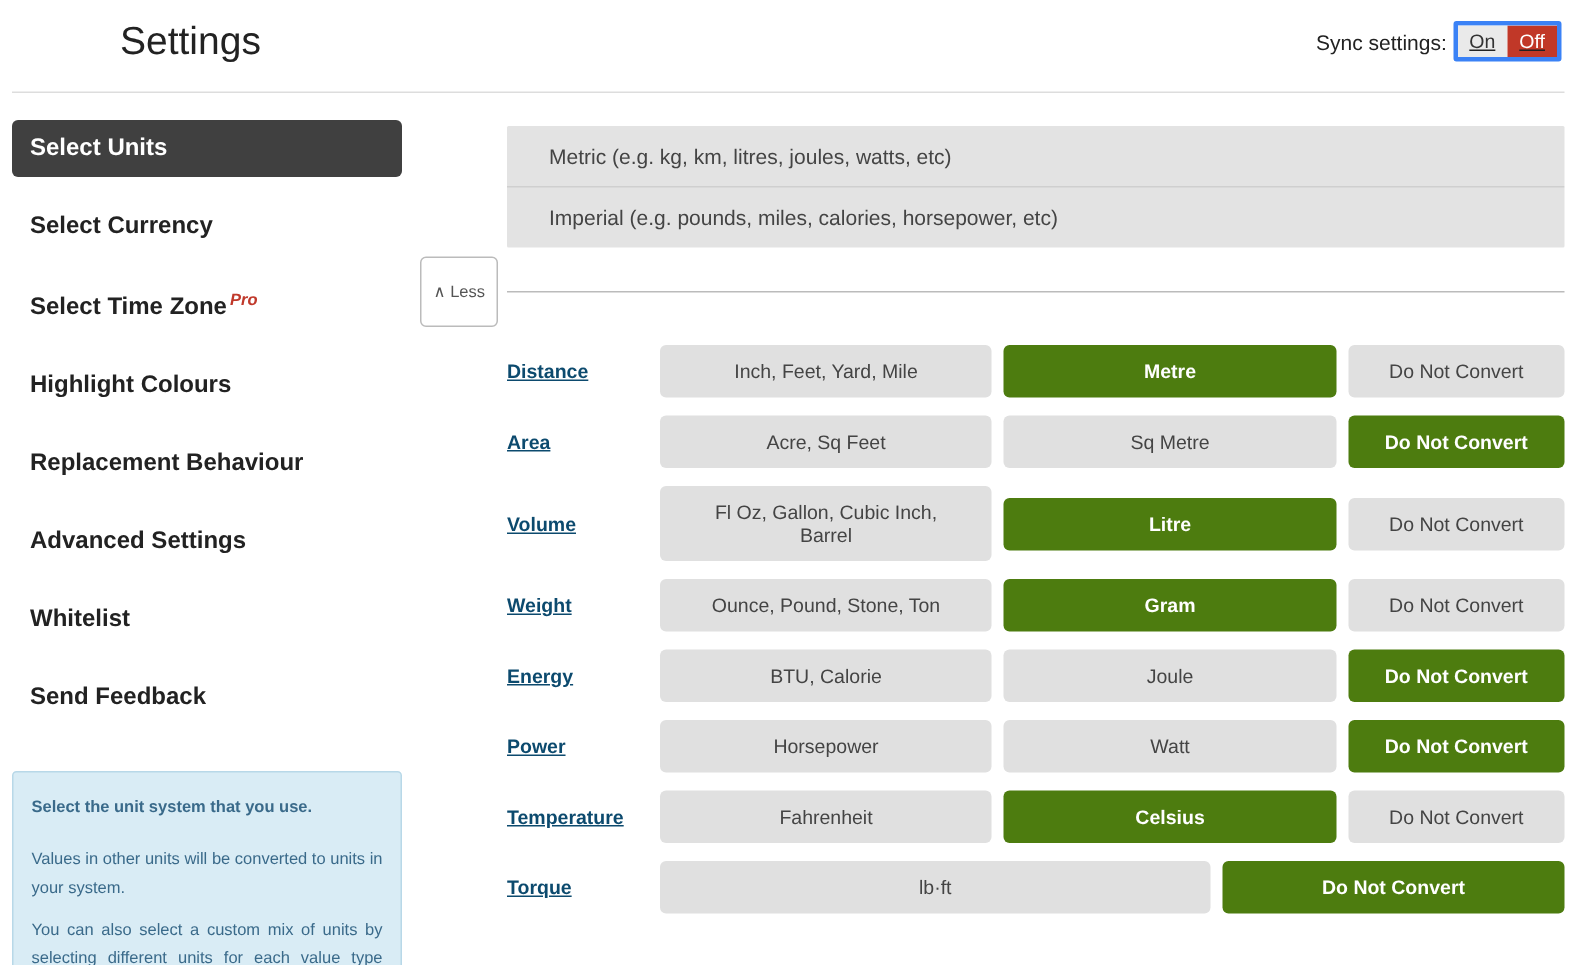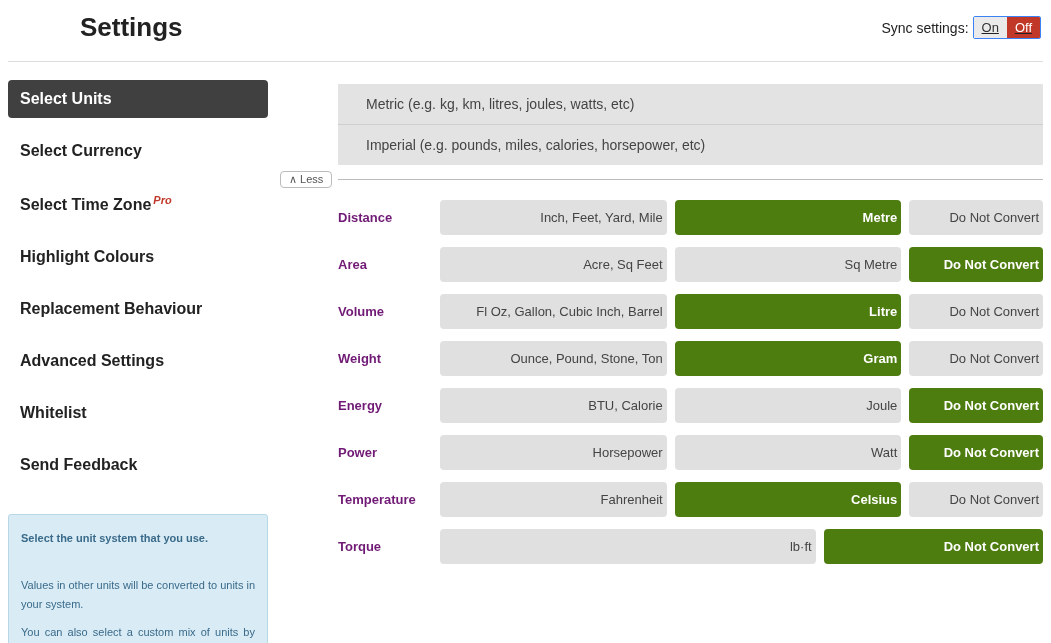--- a/index.html
+++ b/index.html
@@ -1,47 +1,47 @@
 <!DOCTYPE html>
 <html><head>
 <meta charset="utf-8">
 <style>
   * { box-sizing: border-box; margin: 0; padding: 0; }
   body { font-family: Arial, Helvetica, sans-serif; background: #fff; color: #222; width: 1051px; }
   .header { display: flex; justify-content: space-between; align-items: center; padding: 12px 10px 18px 10px; }
-  .title { font-size: 26px; font-weight: bold; margin-left: 70px; }
+  .title { font-size: 26px; font-weight: normal; margin-left: 70px; }
   .sync-wrap { display: flex; align-items: center; gap: 4px; font-size: 14px; }
-  .toggle { display: flex; border: 1px solid #3b82f6; border-radius: 2px; overflow: hidden; text-decoration: underline; }
+  .toggle { display: flex; border: 3px solid #3b82f6; border-radius: 2px; overflow: hidden; text-decoration: underline; }
   .toggle span { padding: 3px 8px; font-size: 13px; cursor: pointer; }
   .toggle .on { background: #eaeaea; color: #333; }
   .toggle .off { background: #c13828; color: #fff; }
   .hr-top { border: none; border-top: 1px solid #ddd; margin: 0 8px 18px 8px; }
 
   .main { display: flex; gap: 70px; padding: 0 8px; }
   .sidebar { width: 260px; flex-shrink: 0; }
   .nav-item { padding: 10px 12px; font-size: 16px; font-weight: bold; color: #222; border-radius: 4px; margin-bottom: 14px; cursor: pointer; }
   .nav-item.active { background: #404040; color: #fff; }
   .pro { color: #c0392b; font-size: 11px; font-style: italic; font-weight: bold; vertical-align: super; margin-left: 2px; }
 
   .info-box { background: #d9ecf5; border: 1px solid #b8d8e8; border-radius: 3px; padding: 14px 12px; margin-top: 30px; font-size: 11px; color: #3a6a8a; line-height: 1.7; text-align: justify; }
-  .info-box .bold { font-weight: bold; display: block; margin-bottom: 28px; }
+  .info-box .bold { font-weight: bold; display: block; margin-bottom: 16px; }
   .info-box p { margin-bottom: 10px; }
 
   .content { flex: 1; padding-top: 4px; }
   .preset-box { background: #e3e3e3; border-radius: 1px; overflow: hidden; margin-bottom: 6px; }
   .preset-row { padding: 12px 28px; font-size: 14px; color: #444; cursor: pointer; }
   .preset-row + .preset-row { border-top: 1px solid #cfcfcf; }
 
   .less-wrap { display: flex; align-items: center; margin: 6px 0 12px -58px; }
-  .less-btn { border: 1px solid #bbb; border-radius: 4px; padding: 1px 8px; font-size: 11px; color: #555; background: #fff; cursor: pointer; }
+  .less-btn { border: 1px solid #bbb; border-radius: 4px; padding: 16px 8px; font-size: 11px; color: #555; background: #fff; cursor: pointer; }
   .less-line { flex: 1; border-top: 1px solid #bbb; margin-left: 6px; height: 0; }
 
   .row { display: flex; align-items: center; margin-bottom: 12px; gap: 8px; }
-  .row-label { width: 94px; font-size: 13px; font-weight: bold; color: #701a75; }
-  .opt { flex-basis: 0; border-radius: 4px; padding: 10px 4px; text-align: right; font-size: 13px; background: #e0e0e0; color: #444; cursor: pointer; }
+  .row-label { width: 94px; font-size: 13px; font-weight: bold; color: #0c4a6e; text-decoration: underline; }
+  .opt { flex-basis: 0; border-radius: 4px; padding: 10px 20px; text-align: center; font-size: 13px; background: #e0e0e0; color: #444; cursor: pointer; }
   .opt.c0 { flex-grow: 2; }
   .opt.c1 { flex-grow: 2; }
   .opt.c2 { flex-grow: 1.15; }
   .opt.selected { background: #4d7c0f; color: #fff; font-weight: bold; }
 </style>
 </head>
 <body>
 
 <div class="header">
   <div class="title">Settings</div>

